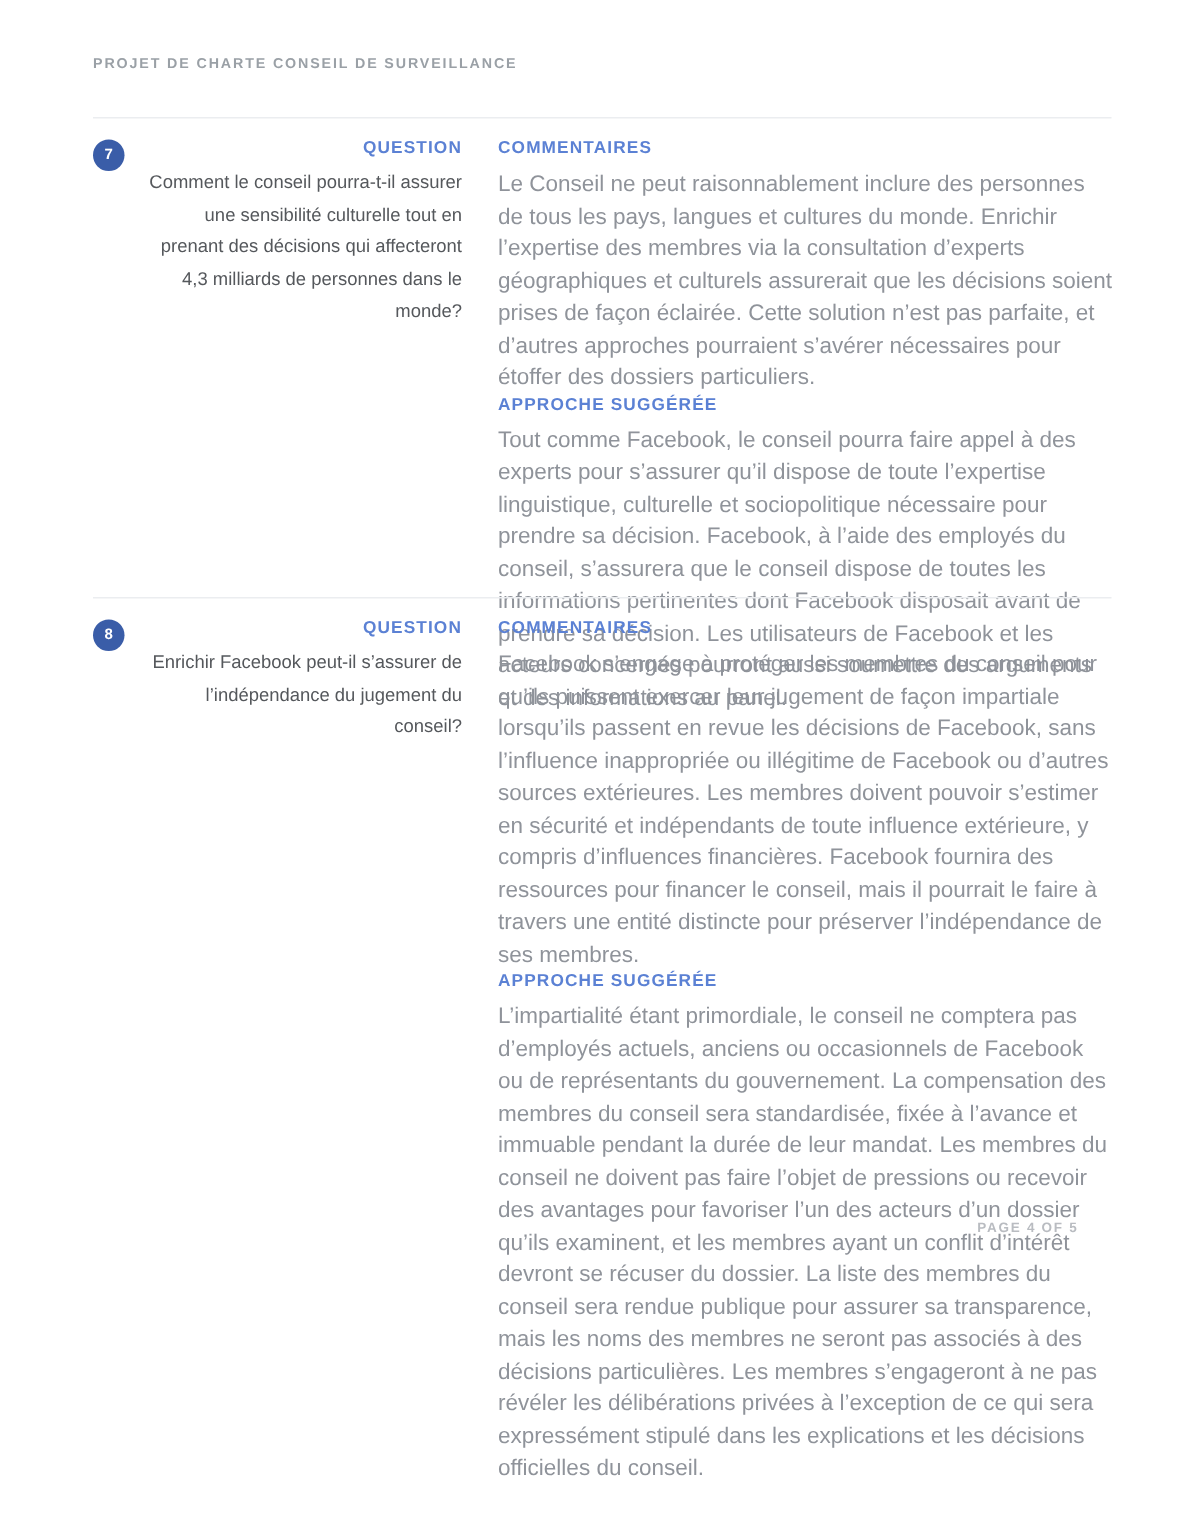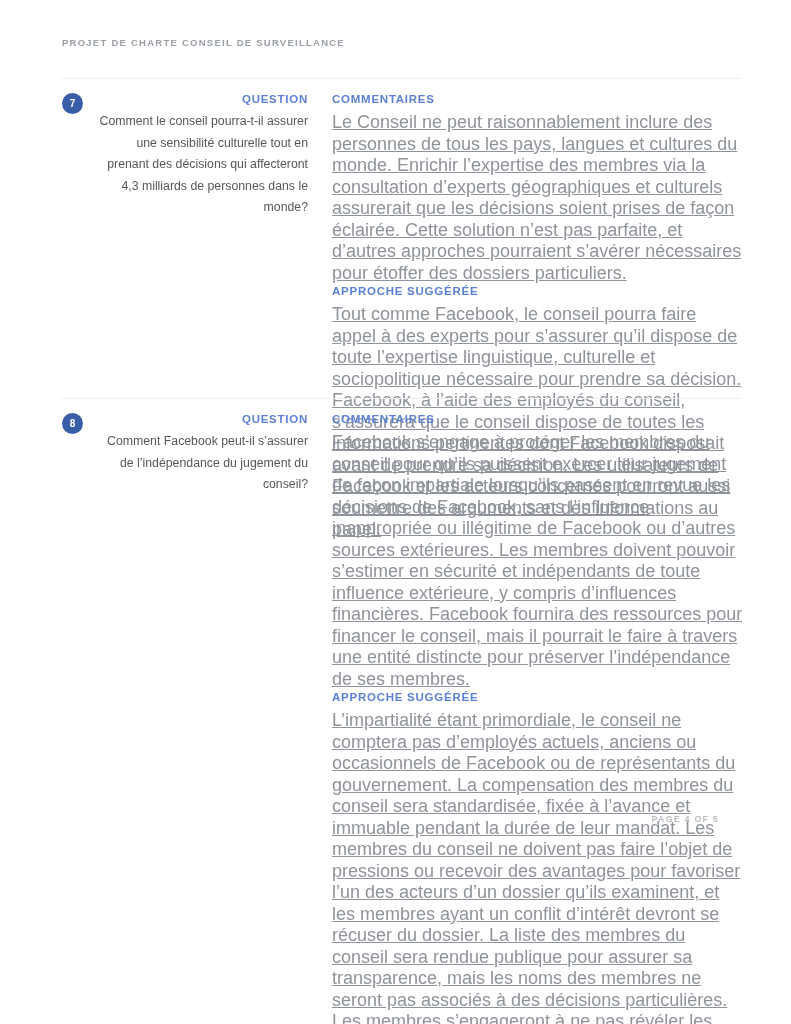--- a/index.html
+++ b/index.html
@@ -108,25 +108,24 @@
 
   .right-col {
     flex: 1 1 auto;
     padding-left: 24px;
     box-sizing: border-box;
   }
   .right-col .sec-heading {
     margin-bottom: 6px;
   }
   .body-text {
-    font-size: 18px;
+    font-size: 15px;
     line-height: 21.5px;
     color: #8f939a;
     margin: 0 0 26px 0;
-    text-decoration: underline;
   }
   .body-text:last-child { margin-bottom: 0; }
   .sec-block { margin-bottom: 0; }
 
   
   .doc-footer {
     position: absolute;
     bottom: 38px;
     left: 62px;
     right: 72px;
@@ -174,21 +173,21 @@
   </div>
 
   <div class="rule rule-2"></div>
 
   <div class="qa-block qa-2">
     <div class="left-col">
       <div class="badge-row">
         <div class="badge">8</div>
         <div class="left-text">
           <h3 class="sec-heading">QUESTION</h3>
-          <p class="question-text">Comment Facebook peut-il s’assurer de l’indépendance du jugement du conseil?</p>
+          <p class="question-text">Enrichir Facebook peut-il s’assurer de l’indépendance du jugement du conseil?</p>
         </div>
       </div>
     </div>
     <div class="right-col">
       <div class="sec-block">
         <h3 class="sec-heading">COMMENTAIRES</h3>
         <p class="body-text">Facebook s’engage à protéger les membres du conseil pour qu’ils puissent exercer leur jugement de façon impartiale lorsqu’ils passent en revue les décisions de Facebook, sans l’influence inappropriée ou illégitime de Facebook ou d’autres sources extérieures. Les membres doivent pouvoir s’estimer en sécurité et indépendants de toute influence extérieure, y compris d’influences financières. Facebook fournira des ressources pour financer le conseil, mais il pourrait le faire à travers une entité distincte pour préserver l’indépendance de ses membres.</p>
       </div>
       <div class="sec-block">
         <h3 class="sec-heading">APPROCHE SUGGÉRÉE</h3>

